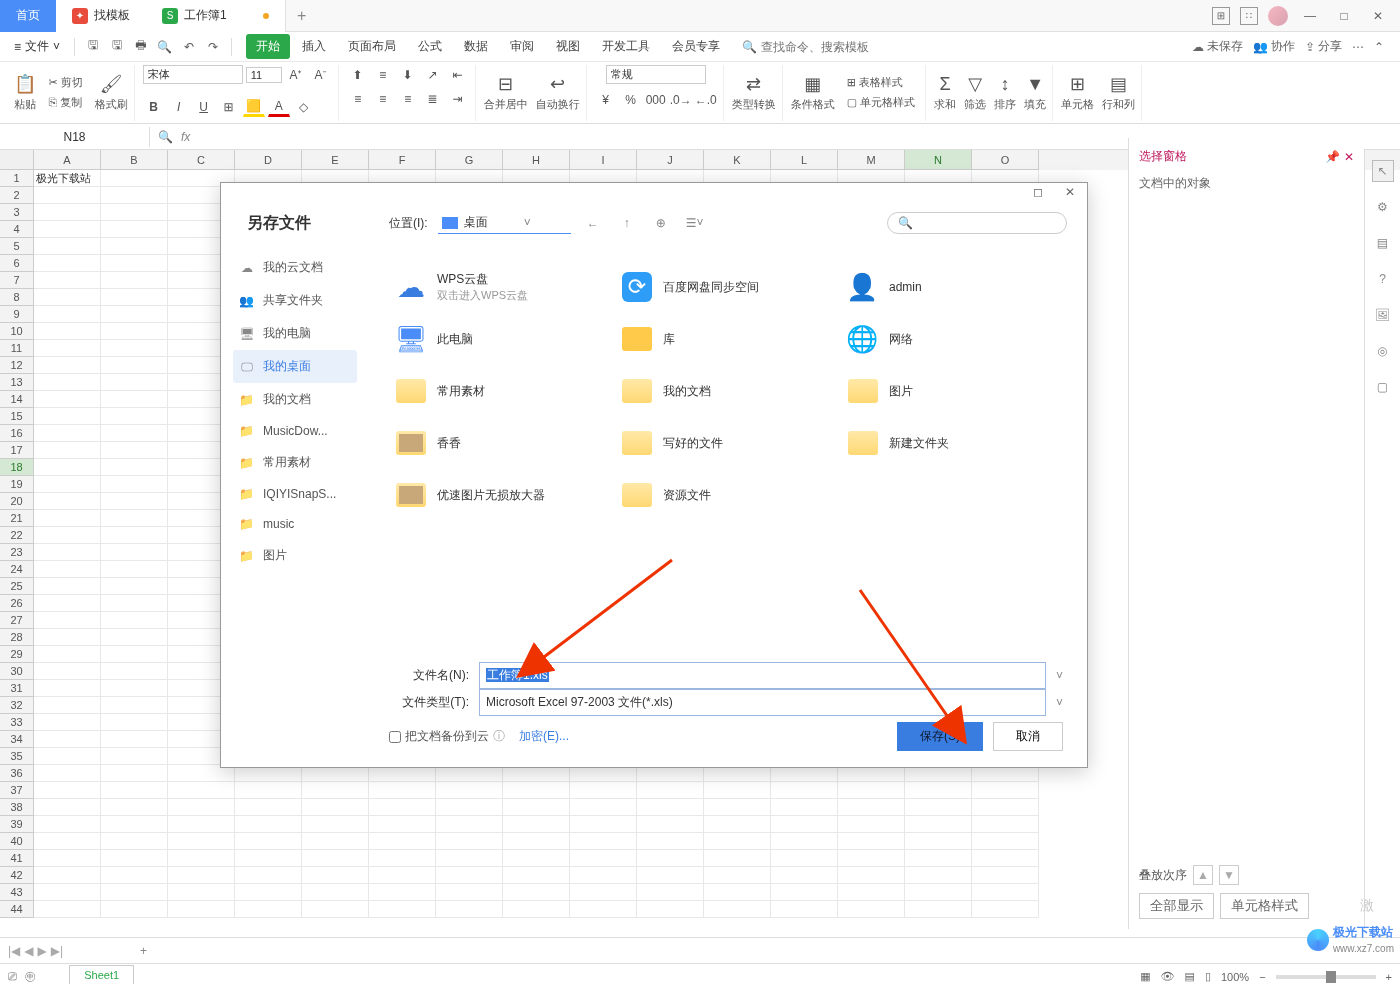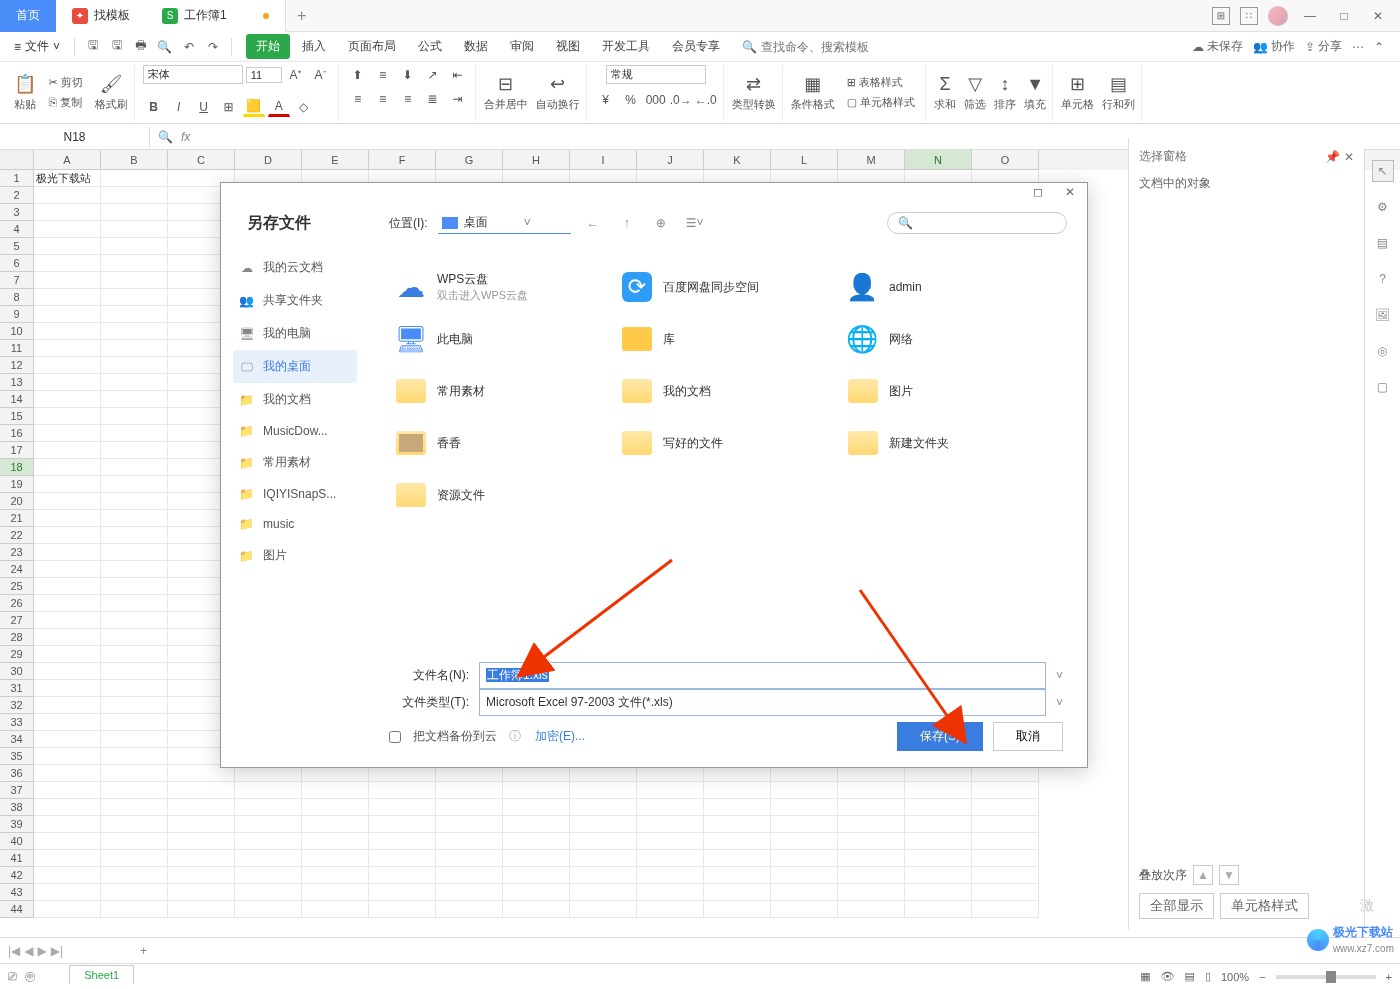--- a/index.html
+++ b/index.html
@@ -59,21 +59,21 @@
 .col-h.active { background: #d4e8d4; color: #2a7a2a; }
 .rows { }
 .row { display: flex; height: 17px; }
 .row-h { width: 34px; border-right: 1px solid #ccc; border-bottom: 1px solid #ccc; text-align: center; font-size: 11px; color: #555; background: #f3f3f3; line-height: 17px; }
 .row-h.active { background: #d4e8d4; color: #2a7a2a; }
 .cell { width: 67px; border-right: 1px solid #e8e8e8; border-bottom: 1px solid #e8e8e8; padding: 0 2px; line-height: 17px; font-size: 11px; }
 .cell.selected { outline: 2px solid #2ba94a; outline-offset: -1px; }
 
 
 .side-panel { position: absolute; right: 36px; top: 138px; width: 236px; bottom: 60px; background: #fff; border-left: 1px solid #ddd; padding: 6px 10px; }
-.side-title { display: flex; justify-content: space-between; align-items: center; padding: 4px 0; color: #737373; }
+.side-title { display: flex; justify-content: space-between; align-items: center; padding: 4px 0; color: #be185d; }
 .side-sub { padding: 6px 0; color: #666; }
 .side-bottom { position: absolute; bottom: 6px; left: 10px; right: 10px; }
 .side-row { display: flex; align-items: center; gap: 6px; padding: 4px 0; color: #555; }
 .side-btn { border: 1px solid #ccc; padding: 3px 10px; background: #fff; color: #666; }
 .side-arrow { border: 1px solid #ccc; width: 20px; height: 20px; display: flex; align-items: center; justify-content: center; color: #aaa; }
 
 
 .right-bar { position: absolute; right: 0; top: 150px; width: 36px; bottom: 60px; border-left: 1px solid #ddd; display: flex; flex-direction: column; align-items: center; gap: 14px; padding-top: 10px; }
 .right-bar-icon { width: 22px; height: 22px; display: flex; align-items: center; justify-content: center; color: #888; border: 1px solid transparent; }
 .right-bar-icon.active { border: 1px solid #bbb; background: #f0f0f0; }
@@ -110,25 +110,25 @@
 .dlg-file-icon { width: 32px; height: 32px; display: flex; align-items: center; justify-content: center; font-size: 22px; }
 .dlg-file-name { font-size: 12px; }
 .dlg-file-sub { font-size: 11px; color: #999; }
 .dlg-bottom { position: absolute; left: 168px; right: 24px; bottom: 16px; }
 .dlg-field { display: flex; align-items: center; gap: 10px; }
 .dlg-field label { width: 80px; font-size: 12px; text-align: right; }
 .dlg-input { flex: 1; border: 1px solid #9cb8e0; padding: 4px 6px; font-size: 12px; }
 .dlg-input.sel { background: #fff; }
 .dlg-input .highlighted { background:#3a7de0; color:#fff; padding:0 1px; }
 .dlg-actions { display: flex; align-items: center; gap: 14px; margin-top: 6px; }
-.dlg-check { display: flex; align-items: center; gap: 12px; font-size: 12px; color: #555; }
+.dlg-check { display: flex; align-items: center; gap: 4px; font-size: 12px; color: #555; }
 .dlg-link { color: #3a7de0; font-size: 12px; }
 .dlg-btns { margin-left: auto; display: flex; gap: 10px; }
 .dlg-btn { padding: 5px 22px; border: 1px solid #ccc; background: #fff; font-size: 12px; cursor: pointer; }
-.dlg-btn.primary { background: #3a7de0; color: #fef9c3; border-color: #3a7de0; }
+.dlg-btn.primary { background: #3a7de0; color: #0f172a; border-color: #3a7de0; }
 
 
 .arrow { position: absolute; pointer-events: none; }
 .arrow svg { overflow: visible; }
 
 
 .watermark { position: absolute; right: 6px; bottom: 34px; display:flex; align-items:center; gap:4px; font-size:12px; color:#4a8df8; font-weight:bold; }
 .watermark .logo { width:22px; height:22px; border-radius:50%; background: conic-gradient(#4ad0ff,#4a8df8,#4ad0ff); }
 .activate-hint { position:absolute; right:26px; bottom:74px; color:#ccc; font-size:14px; }
 
@@ -1354,20 +1354,30 @@
         <div class="dlg-file">
           <span class="dlg-file-icon">
             <span style="width:30px;height:24px;background:linear-gradient(#ffe9a8,#ffd873);border-radius:3px;display:inline-block;"></span>
           </span>
           <div>
             <div class="dlg-file-name">新建文件夹</div>
           </div>
         </div>
         <div class="dlg-file">
           <span class="dlg-file-icon">
+            <span style="width:30px;height:24px;background:linear-gradient(#ffe9a8,#ffd873);border-radius:3px;display:inline-block;position:relative;">
+              <span style="position:absolute;inset:3px;background:#c8a878;"></span>
+            </span>
+          </span>
+          <div>
+            <div class="dlg-file-name">优速图片无损放大器</div>
+          </div>
+        </div>
+        <div class="dlg-file">
+          <span class="dlg-file-icon">
             <span style="width:30px;height:24px;background:linear-gradient(#ffe9a8,#ffd873);border-radius:3px;display:inline-block;"></span>
           </span>
           <div>
             <div class="dlg-file-name">资源文件</div>
           </div>
         </div>
       </div>
   </div>
   <div class="dlg-bottom">
     <div class="dlg-field">

